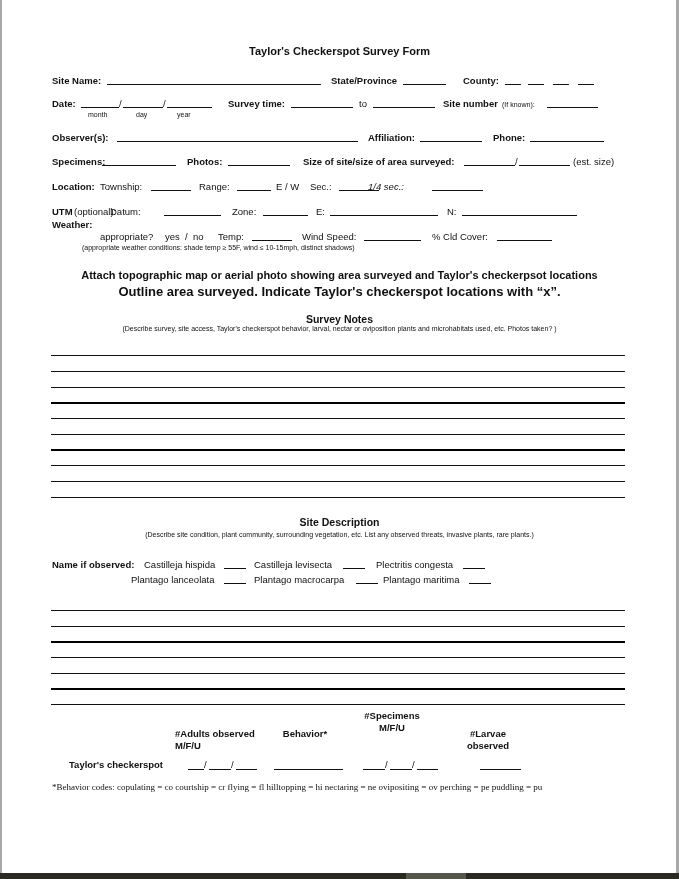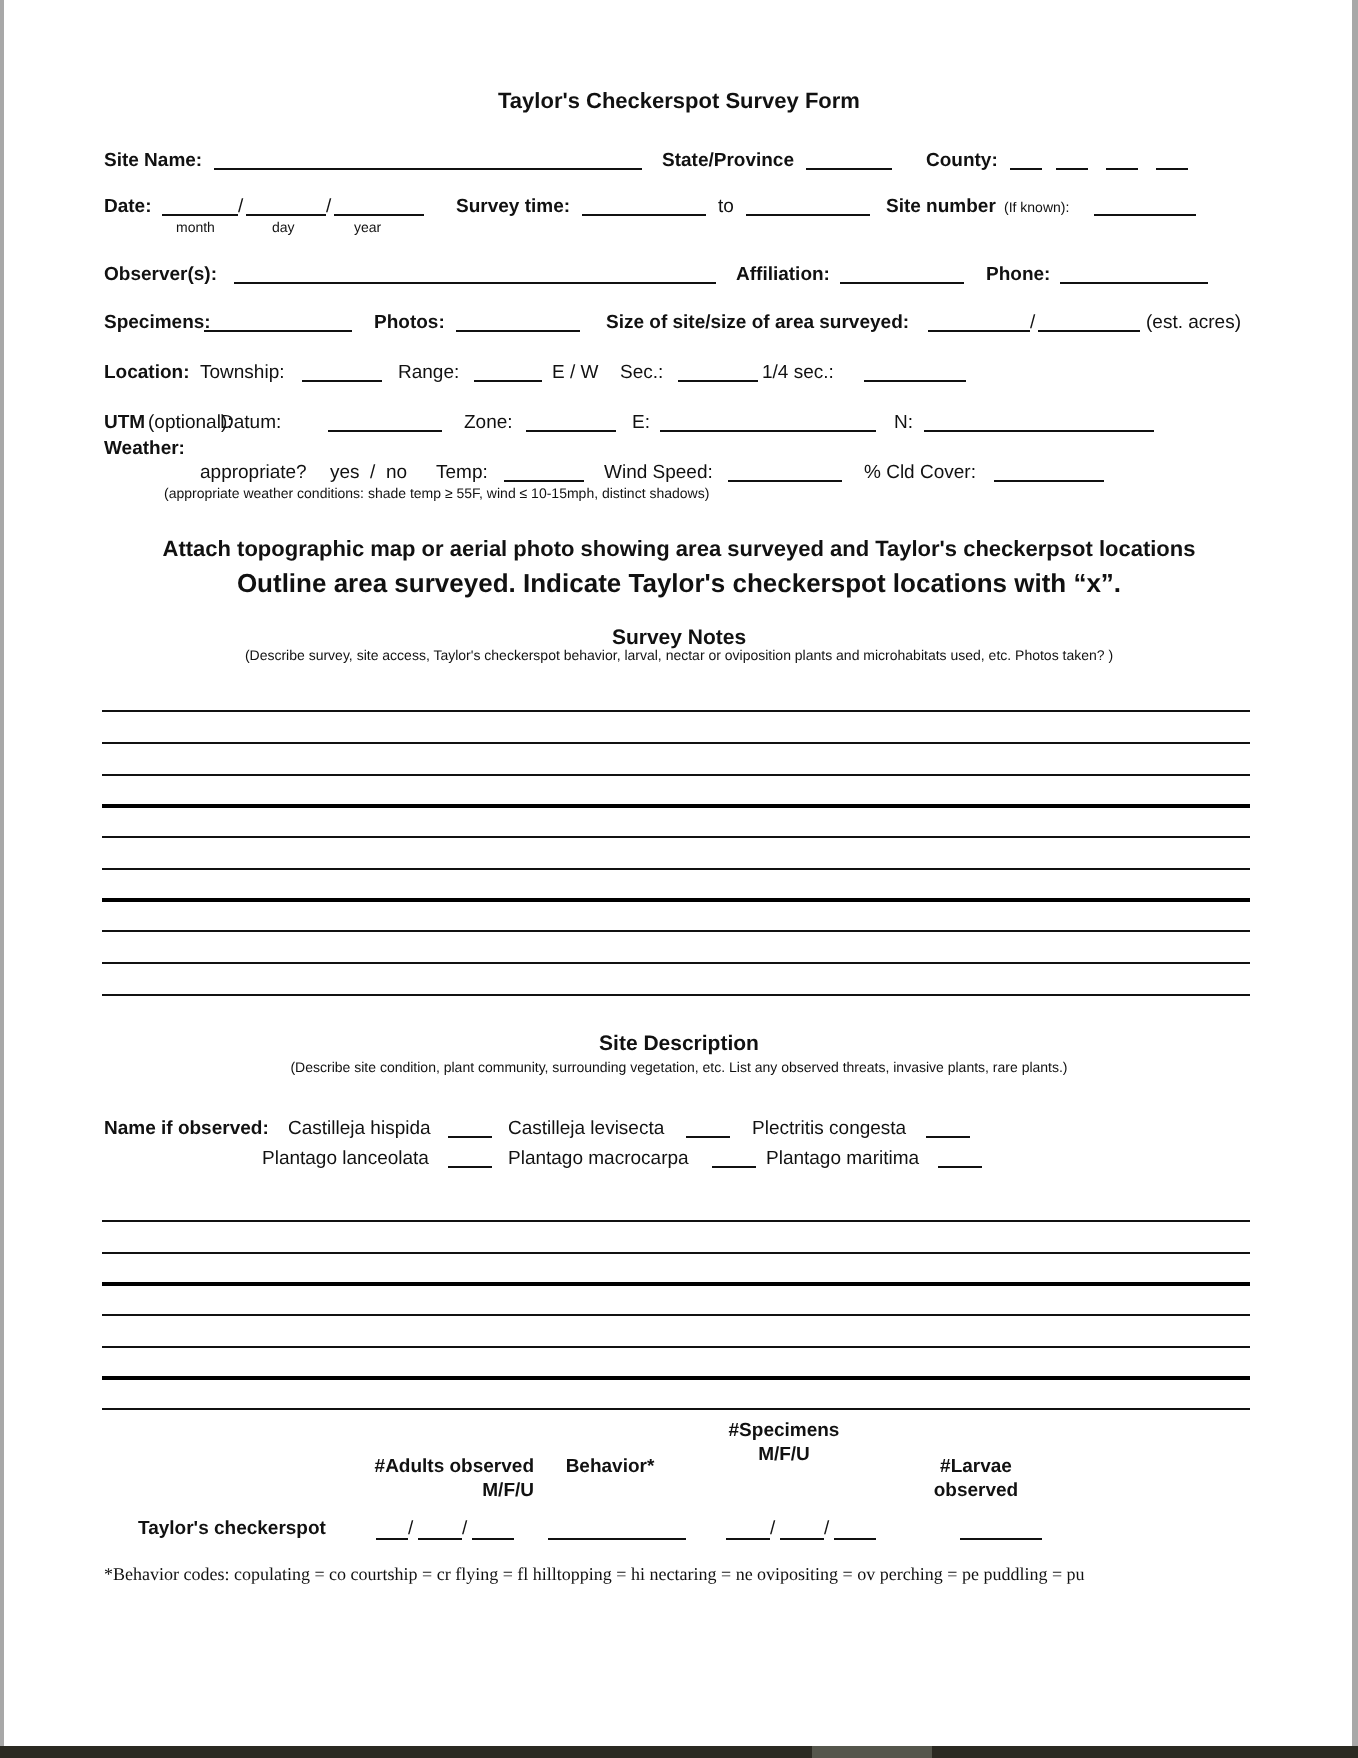--- a/index.html
+++ b/index.html
@@ -63,31 +63,31 @@
 <div class="blank" style="left:530px;top:141px;width:74px;"></div>
 
 <span class="t b" style="left:52px;top:156px;">Specimens:</span>
 <div class="blank" style="left:102px;top:165px;width:74px;"></div>
 <span class="t b" style="left:187px;top:156px;">Photos:</span>
 <div class="blank" style="left:228px;top:165px;width:62px;"></div>
 <span class="t b" style="left:303px;top:156px;">Size of site/size of area surveyed:</span>
 <div class="blank" style="left:464px;top:165px;width:51px;"></div>
 <span class="t" style="left:515px;top:156px;">/</span>
 <div class="blank" style="left:519px;top:165px;width:51px;"></div>
-<span class="t" style="left:573px;top:156px;">(est. acres)</span>
+<span class="t" style="left:573px;top:156px;">(est. size)</span>
 
 <span class="t b" style="left:52px;top:181px;">Location:</span>
 <span class="t" style="left:100px;top:181px;">Township:</span>
 <div class="blank" style="left:151px;top:190px;width:40px;"></div>
 <span class="t" style="left:199px;top:181px;">Range:</span>
 <div class="blank" style="left:237px;top:190px;width:34px;"></div>
 <span class="t" style="left:276px;top:181px;">E / W</span>
 <span class="t" style="left:310px;top:181px;">Sec.:</span>
 <div class="blank" style="left:339px;top:190px;width:40px;"></div>
-<span class="t" style="left:381px;top:181px;">1/4 sec.:</span>
+<span class="t" style="left:368px;top:181px;font-style:italic;">1/4 sec.:</span>
 <div class="blank" style="left:432px;top:190px;width:51px;"></div>
 
 <span class="t b" style="left:52px;top:206px;">UTM</span>
 <span class="t" style="left:74px;top:206px;">(optional):</span>
 <span class="t" style="left:110px;top:206px;">Datum:</span>
 <div class="blank" style="left:164px;top:215px;width:57px;"></div>
 <span class="t" style="left:232px;top:206px;">Zone:</span>
 <div class="blank" style="left:263px;top:215px;width:45px;"></div>
 <span class="t" style="left:316px;top:206px;">E:</span>
 <div class="blank" style="left:330px;top:215px;width:108px;"></div>
@@ -140,21 +140,21 @@
 <div class="blank" style="left:469px;top:583px;width:22px;"></div>
 
 <div class="rule" style="top:610px;"></div>
 <div class="rule" style="top:626px;"></div>
 <div class="rule thick" style="top:641px;"></div>
 <div class="rule" style="top:657px;"></div>
 <div class="rule" style="top:673px;"></div>
 <div class="rule thick" style="top:688px;"></div>
 <div class="rule" style="top:704px;"></div>
 
-<div style="position:absolute;left:175px;top:728px;width:92px;text-align:right;font-weight:bold;font-size:9.5px;line-height:12px;">
+<div style="position:absolute;left:175px;top:728px;width:92px;text-align:left;font-weight:bold;font-size:9.5px;line-height:12px;">
   <div>#Adults observed</div>
   <div>M/F/U</div>
 </div>
 <div style="position:absolute;left:275px;top:728px;width:60px;text-align:center;font-weight:bold;font-size:9.5px;line-height:12px;">
   <div>Behavior*</div>
 </div>
 <div style="position:absolute;left:352px;top:710px;width:80px;text-align:center;font-weight:bold;font-size:9.5px;line-height:12px;">
   <div>#Specimens</div>
   <div>M/F/U</div>
 </div>

